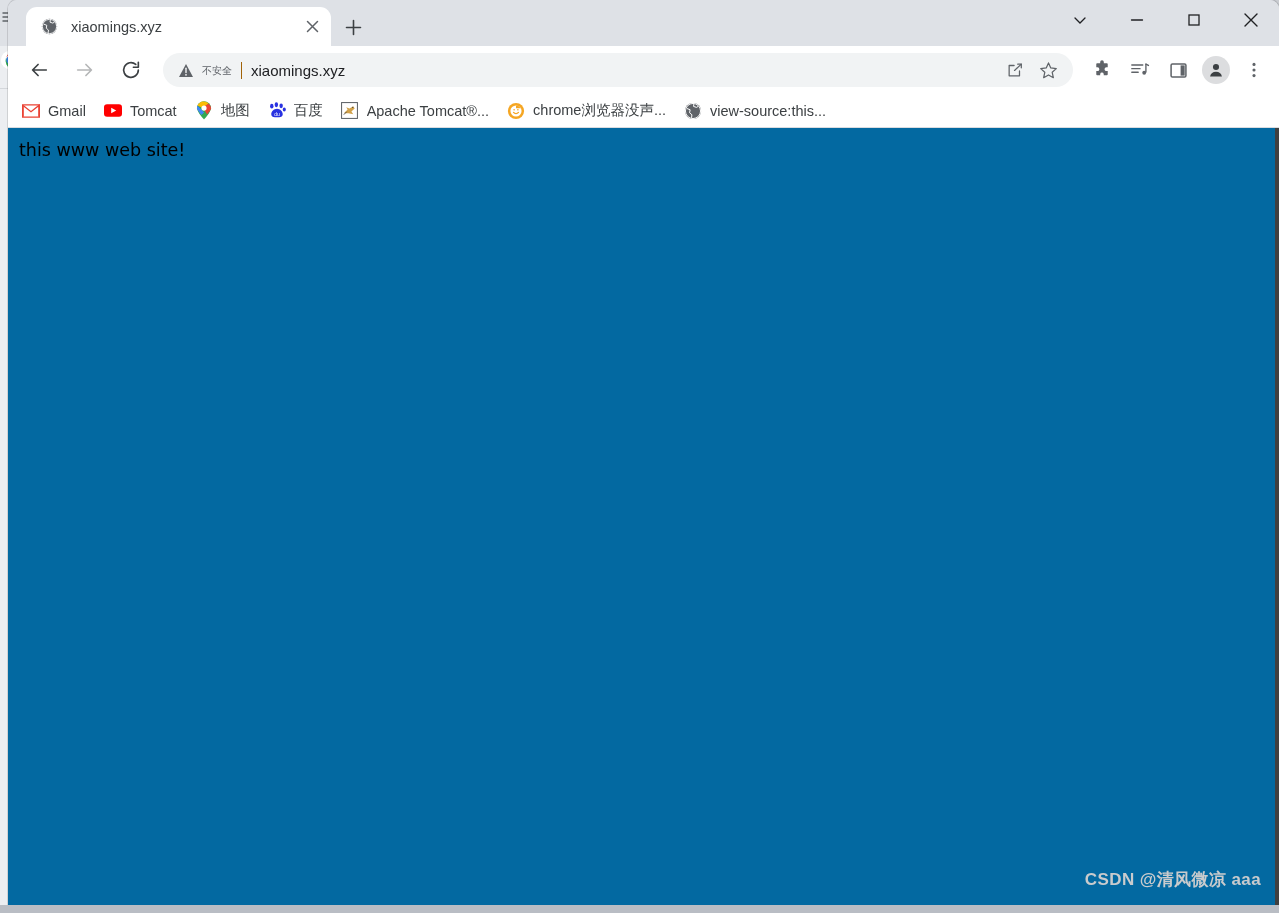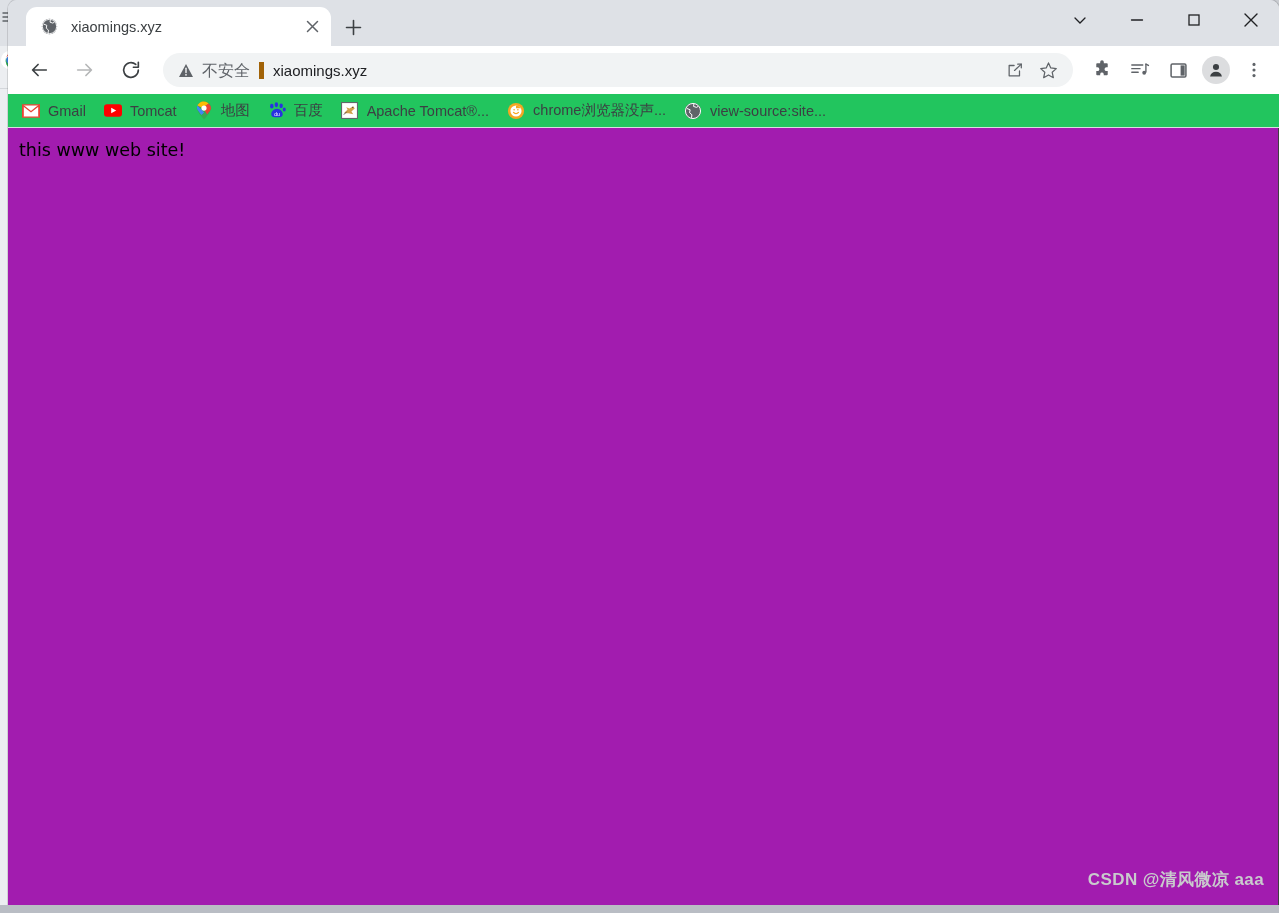--- a/index.html
+++ b/index.html
@@ -156,25 +156,25 @@
     min-width: 0;
   }
   .sec-warn-icon {
     flex: 0 0 auto;
     width: 18px; height: 18px;
     margin-right: 7px;
     display: flex; align-items: center; justify-content: center;
   }
   .sec-label {
     flex: 0 0 auto;
-    font-size: 16px;
+    font-size: 10px;
     color: #5f6368;
     padding-right: 9px;
     margin-right: 9px;
-    border-right: 5px solid #a16207;
+    border-right: 1px solid #a16207;
     line-height: 17px;
   }
   .url-text {
     flex: 1 1 auto;
     font-size: 15px;
     color: #202124;
     white-space: nowrap;
     overflow: hidden;
     text-overflow: ellipsis;
   }
@@ -203,21 +203,21 @@
     border-radius: 50%;
     background: #dcdddf;
     display: flex; align-items: center; justify-content: center;
     color: #3c4043;
   }
 
   
   .bookmarks {
     position: relative;
     height: 34px;
-    background: #22c55e;
+    background: #ffffff;
     border-bottom: 1px solid #dadce0;
     display: flex;
     align-items: center;
     padding-left: 14px;
     box-sizing: border-box;
     overflow: hidden;
   }
   .bm {
     display: flex;
     align-items: center;
@@ -239,22 +239,22 @@
     color: #3c4043;
     white-space: nowrap;
     overflow: hidden;
     text-overflow: ellipsis;
   }
 
   
   .viewport {
     position: relative;
     height: 777px;
-    background: #a21caf;
-    border-right: 1px solid #404040;
+    background: #0369a1;
+    border-right: 4px solid #404040;
     overflow: hidden;
   }
   .page-text {
     position: absolute;
     left: 11px; top: 12px;
     font-size: 17.5px;
     color: #000000;
     font-family: "DejaVu Sans", sans-serif;
   }
   .watermark {
@@ -513,21 +513,21 @@
         <span class="bm-label">chrome浏览器没声...</span>
       </div>
 
       <div class="bm">
         <span class="bm-icon">
           <svg width="18" height="18" viewBox="0 0 20 20">
             <circle cx="10" cy="10" r="9" fill="#5f6368"></circle>
             <path d="M10 1.6 a8.4 8.4 0 0 0 0 16.8 a8.4 8.4 0 0 0 0 -16.8 z M3.2 7.2 l3.6 1.4 l-0.6 3.4 l2.6 2.2 l-0.4 3.4 M11 2.1 l-0.4 2.8 l3.3 1.1 l1.8 -1.1" stroke="#ffffff" stroke-width="1.1" fill="none"></path>
           </svg>
         </span>
-        <span class="bm-label">view-source:site...</span>
+        <span class="bm-label">view-source:this...</span>
       </div>
     </div>
 
     <div class="viewport">
       <div class="page-text">this www web site!</div>
       <div class="watermark">CSDN @清风微凉 aaa</div>
     </div>
 
   </div>
 

